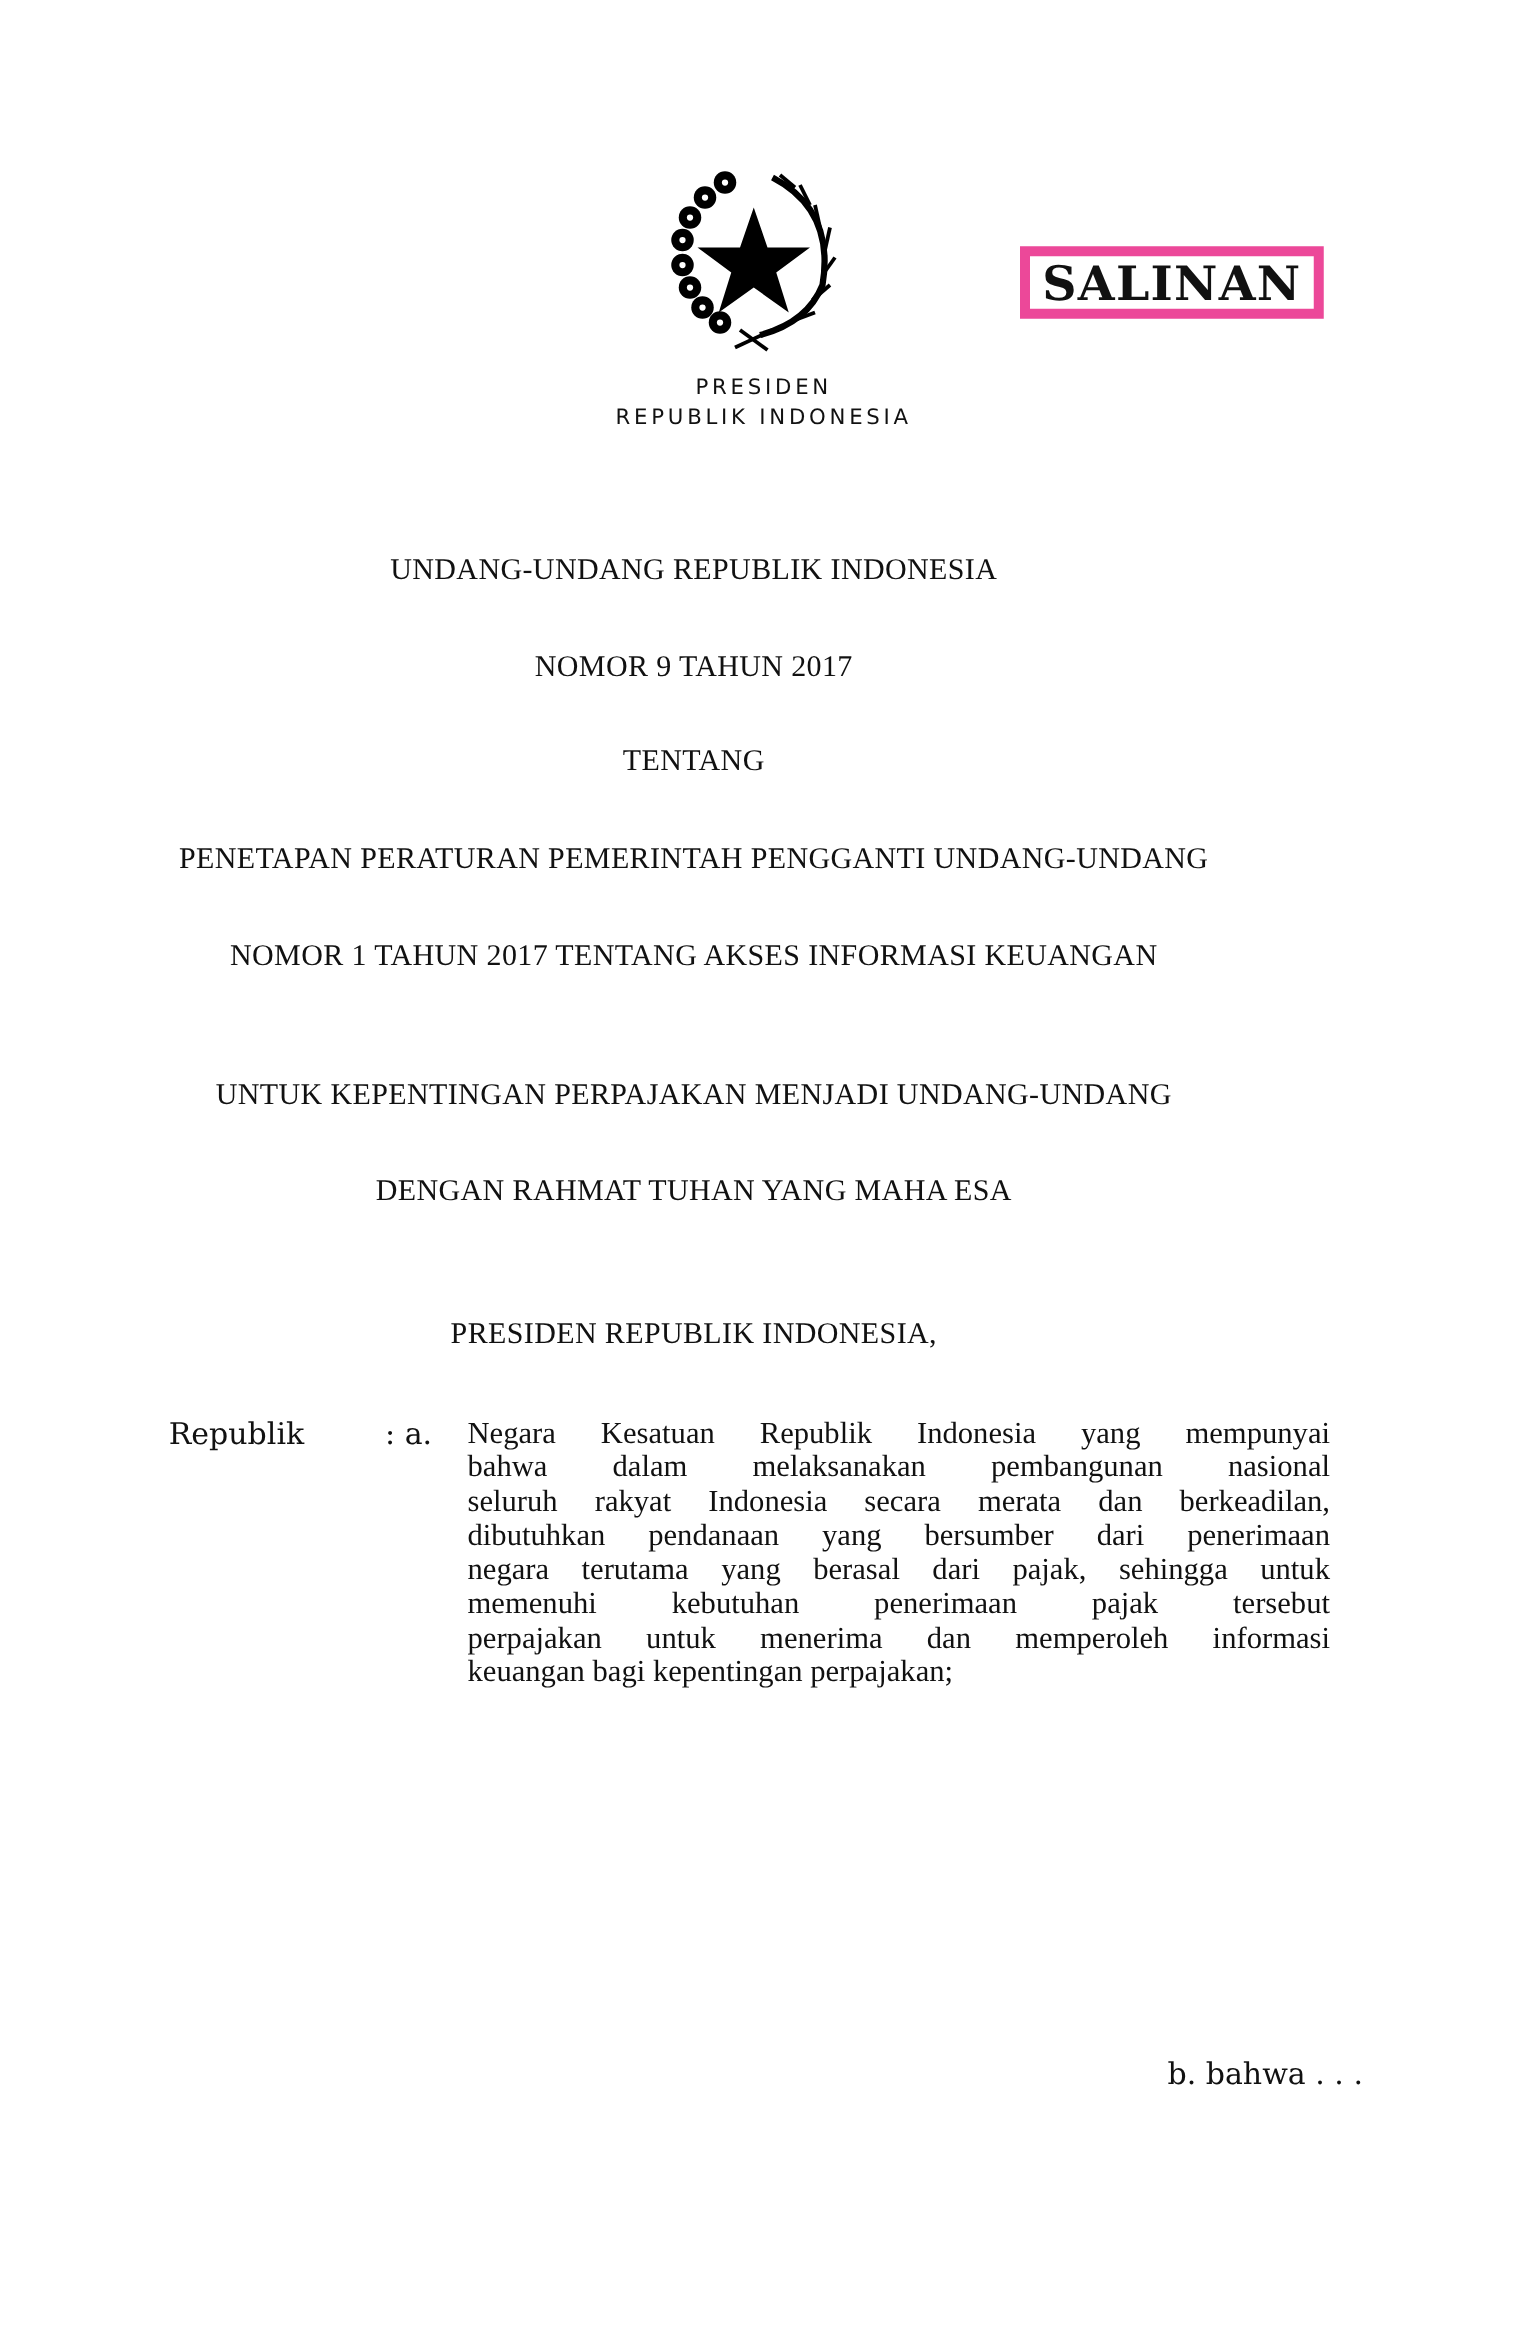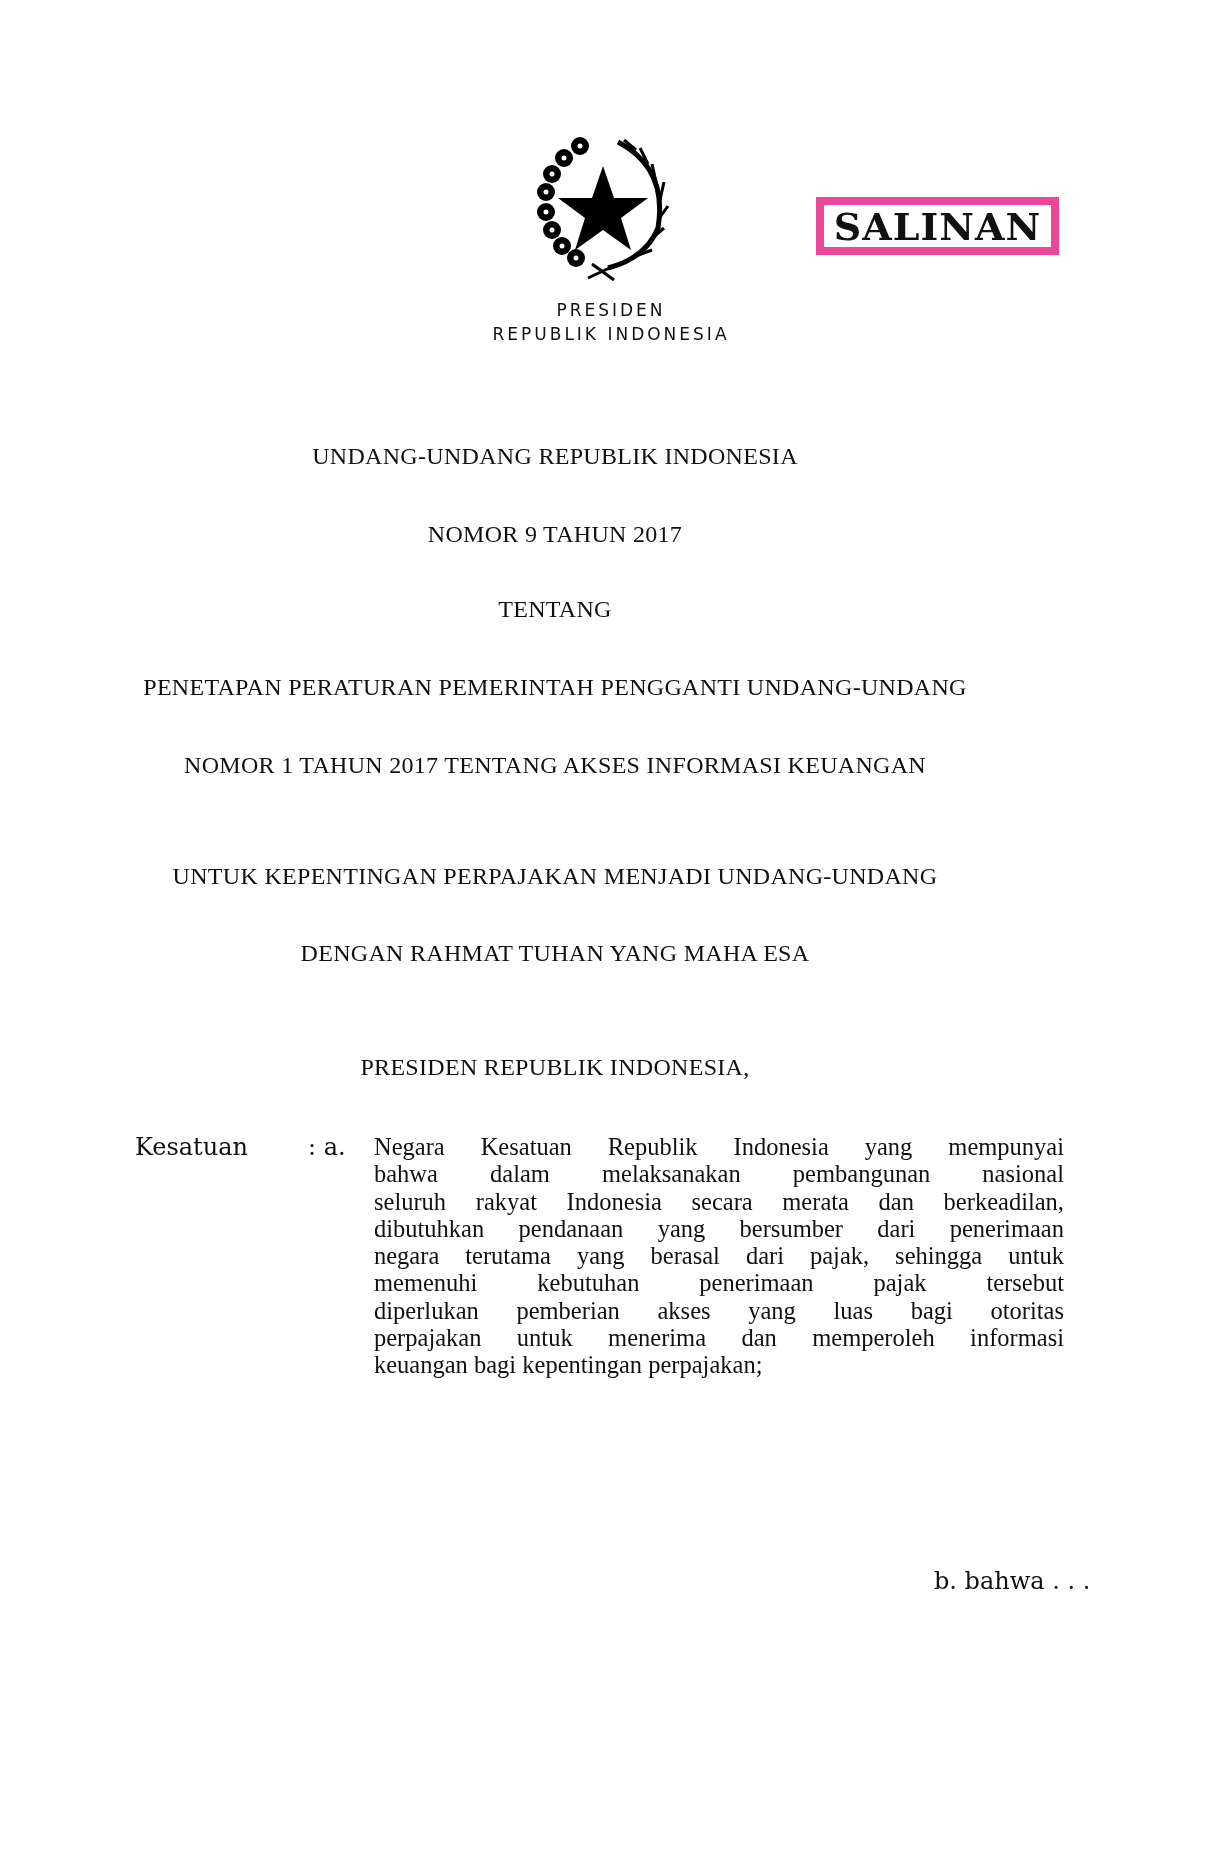--- a/index.html
+++ b/index.html
@@ -24,21 +24,21 @@
   }
   .label { position: absolute; left: 135px; top: 1133px; font-family: "DejaVu Serif", serif; font-size: 24px; }
   .colon { position: absolute; left: 308px; top: 1133px; font-family: "DejaVu Serif", serif; font-size: 24px; }
   .para {
     position: absolute; left: 374px; top: 1133px; width: 690px;
     font-family: "Liberation Serif", serif; font-size: 24.5px; line-height: 27.3px;
     text-align: justify;
   }
   .para .ln { display: block; text-align: justify; text-align-last: justify; white-space: nowrap; }
   .para .ln.last { text-align-last: left; }
-  .footer-next { position: absolute; left: 934px; top: 1567px; font-family: "DejaVu Serif", serif; font-size: 24px; }
+  .footer-next { position: absolute; left: 934px; top: 1645px; font-family: "DejaVu Serif", serif; font-size: 24px; }
 </style>
 </head>
 <body>
 
 <svg class="emblem" viewBox="0 0 150 160">
   <polygon points="75,38 86,70 120,70 93,90 103,122 75,102 47,122 57,90 30,70 64,70" fill="#000"></polygon>
   <g fill="#000">
     <circle cx="52" cy="18" r="9"></circle>
       <circle cx="36" cy="30" r="9"></circle>
       <circle cx="24" cy="46" r="9"></circle>
@@ -80,28 +80,27 @@
 <div class="center-line" style="top:443px;">UNDANG-UNDANG REPUBLIK INDONESIA</div>
 <div class="center-line" style="top:521px;">NOMOR 9 TAHUN 2017</div>
 <div class="center-line" style="top:596px;">TENTANG</div>
 <div class="center-line" style="top:674px;">PENETAPAN PERATURAN PEMERINTAH PENGGANTI UNDANG-UNDANG</div>
 <div class="center-line" style="top:752px;">NOMOR 1 TAHUN 2017 TENTANG AKSES INFORMASI KEUANGAN</div>
 <div class="center-line" style="top:829px;margin-top:34px;">UNTUK KEPENTINGAN PERPAJAKAN MENJADI UNDANG-UNDANG</div>
 
 <div class="center-line" style="top:940px;">DENGAN RAHMAT TUHAN YANG MAHA ESA</div>
 <div class="center-line" style="top:1054px;">PRESIDEN REPUBLIK INDONESIA,</div>
 
-<div class="label">Kesatuan</div>
+<div class="label">Republik</div>
 <div class="colon">: a.</div>
 
 <div class="para">
   <span class="ln">Negara Kesatuan Republik Indonesia yang mempunyai</span>
   <span class="ln">bahwa dalam melaksanakan pembangunan nasional</span>
   <span class="ln">seluruh rakyat Indonesia secara merata dan berkeadilan,</span>
   <span class="ln">dibutuhkan pendanaan yang bersumber dari penerimaan</span>
   <span class="ln">negara terutama yang berasal dari pajak, sehingga untuk</span>
   <span class="ln">memenuhi kebutuhan penerimaan pajak tersebut</span>
-  <span class="ln">diperlukan pemberian akses yang luas bagi otoritas</span>
   <span class="ln">perpajakan untuk menerima dan memperoleh informasi</span>
   <span class="ln last">keuangan bagi kepentingan perpajakan;</span>
 </div>
 
 <div class="footer-next">b. bahwa . . .</div>
 
 </body></html>

